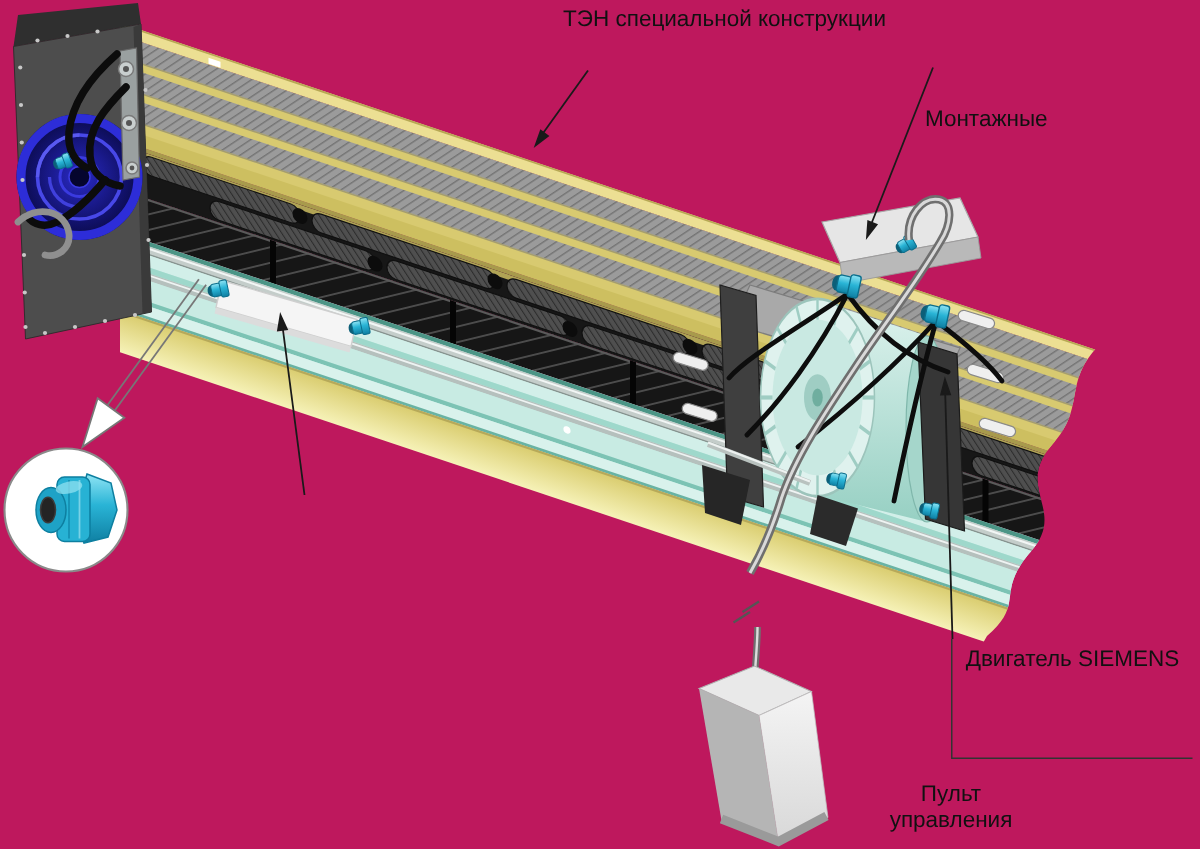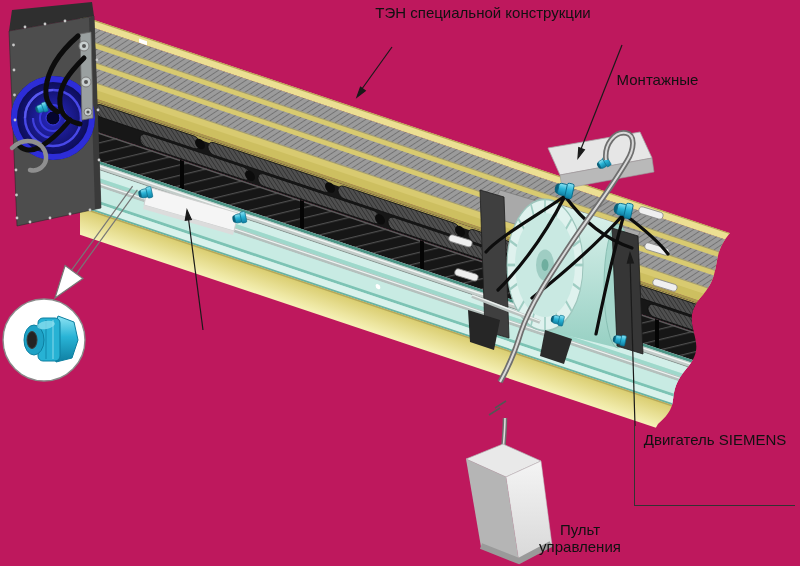--- a/index.html
+++ b/index.html
@@ -10,21 +10,21 @@
   .center{text-align:center;}
   .ten{left:293px;top:3px;width:380px;}
   .ten .u{display:inline-block;border-bottom:1.6px solid #222;padding:0 2px 1px 2px;}
   .klem{left:595px;top:70px;width:125px;}
   .mont{left:204px;top:312px;width:146px;height:60px;text-align:right;
         border-left:1.4px solid #333;border-bottom:1.4px solid #333;
         padding:5px 16px 1px 0;line-height:18px;}
   .dvig{left:634px;top:426px;width:160px;height:60px;text-align:center;
         border-left:1.4px solid #333;border-bottom:1.4px solid #333;
         padding:5px 0 14px 0;line-height:18.5px;}
-  .pult{left:525px;top:521px;width:110px;line-height:17px;}
+  .pult{left:579px;top:521px;width:110px;line-height:17px;}
 </style>
 </head>
 <body>
 
 <div id="stage">
 
 <svg id="drawing" width="800" height="566" viewBox="0 0 800 566">
   <defs>
     <pattern id="hatchA" width="4" height="4" patternUnits="userSpaceOnUse" patternTransform="rotate(45)">
       <rect width="4" height="4" fill="#9b9b9b"></rect>

